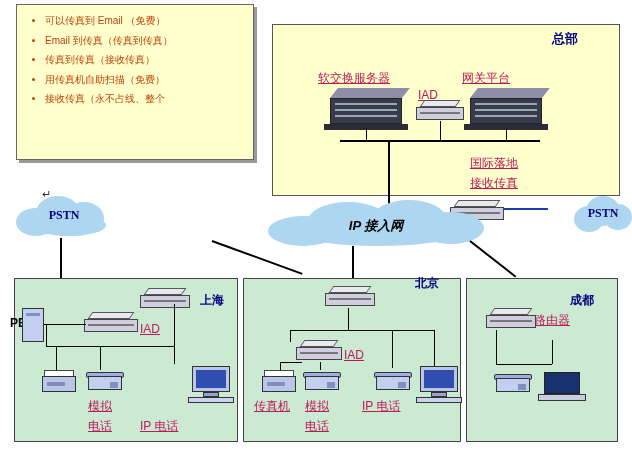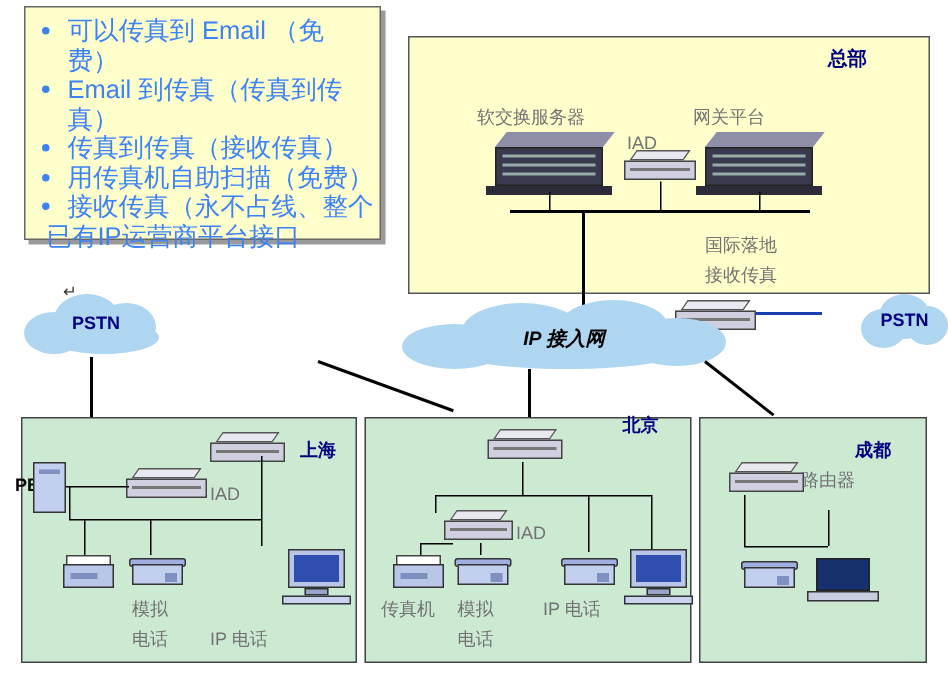--- a/index.html
+++ b/index.html
@@ -8,39 +8,39 @@
     background:#ffffff;
     font-family:"Liberation Sans", sans-serif;
     font-size:12px;
     color:#000;
     position:relative;
     overflow:hidden;
   }
   #canvas{position:absolute;left:0;top:0;width:632px;height:452px;}
   .abs{position:absolute;}
   .lbl{position:absolute;white-space:nowrap;font-size:12px;color:#000;}
-  .lbl.blue{color:#737373;}
-  .lbl.navy{color:#000080;font-weight:bold;}
+  .lbl.blue{color:#be185d;text-decoration:underline;}
+  .lbl.navy{color:#000080;font-weight:bold;font-family:Liberation Serif, serif;}
   .lbl.bold{font-weight:bold;}
 
   
   #callout{
     left:16px;top:4px;width:238px;height:156px;
     background:#ffffcc;
     border:1px solid #666;
     box-shadow:3px 3px 0 #9a9a9a;
     box-sizing:border-box;
   }
   #callout ul{
     margin:0;padding:6px 4px 0 28px;
     list-style:disc;
   }
   #callout li{
-    color:#3b82f6;
-    font-size:17px;
+    color:#c2410c;
+    font-size:10px;
     line-height:19.5px;
     margin:0;padding:0;
   }
   #callout li.nodot{list-style:none;margin-left:-14px;}
 
   
   #hq{
     left:272px;top:24px;width:348px;height:172px;
     background:#ffffcc;border:1px solid #555;box-sizing:border-box;
   }
@@ -104,21 +104,20 @@
 
 <div id="canvas">
 
   <div class="abs" id="callout">
     <ul>
       <li>可以传真到 Email （免费）</li>
       <li>Email 到传真（传真到传真）</li>
       <li>传真到传真（接收传真）</li>
       <li>用传真机自助扫描（免费）</li>
       <li>接收传真（永不占线、整个</li>
-      <li class="nodot">已有IP运营商平台接口</li>
     </ul>
   </div>
   <div class="arrow" style="left:42px;top:188px;">↵</div>
 
   <div class="abs" id="hq"></div>
   <div class="lbl navy" style="left:552px;top:30px;font-size:13px;">总部</div>
 
   <div class="lbl blue" style="left:318px;top:70px;">软交换服务器</div>
   <div class="lbl blue" style="left:418px;top:88px;">IAD</div>
   <div class="lbl blue" style="left:462px;top:70px;">网关平台</div>

